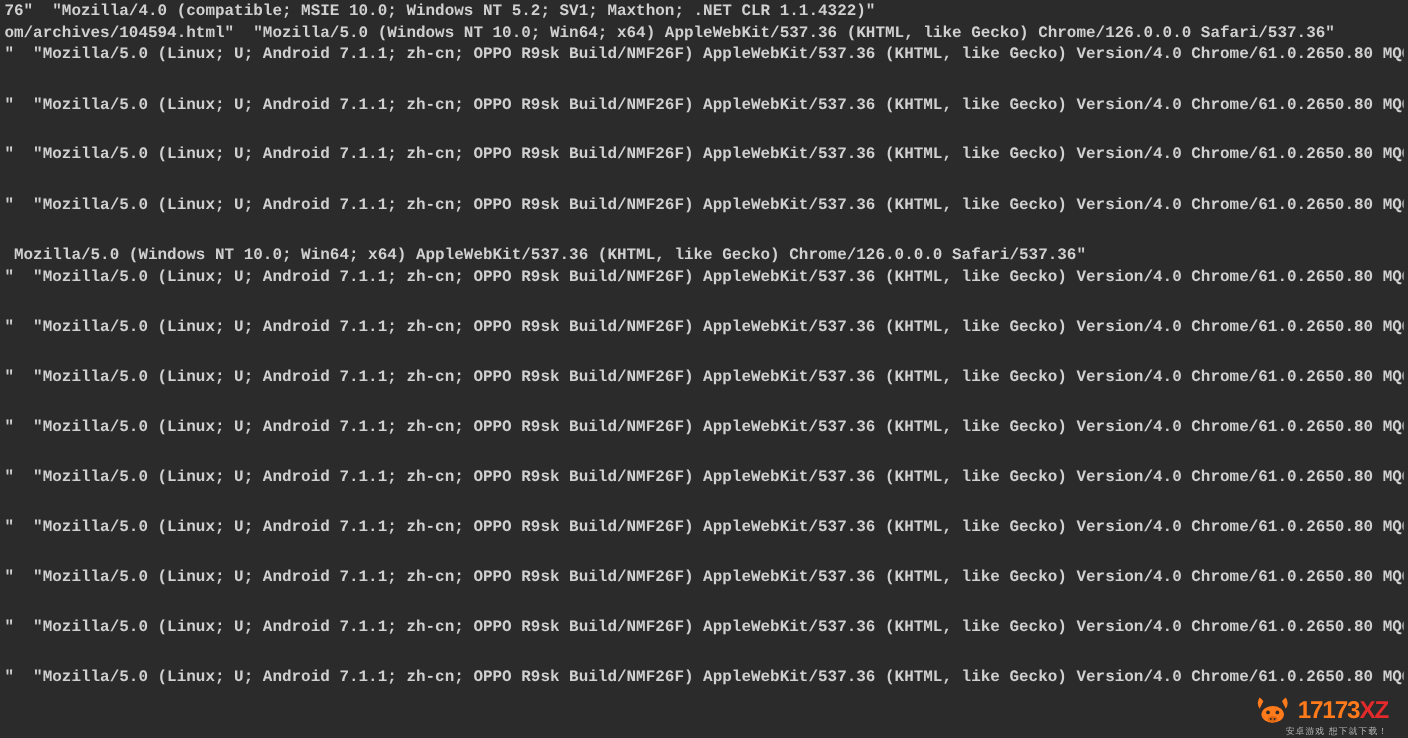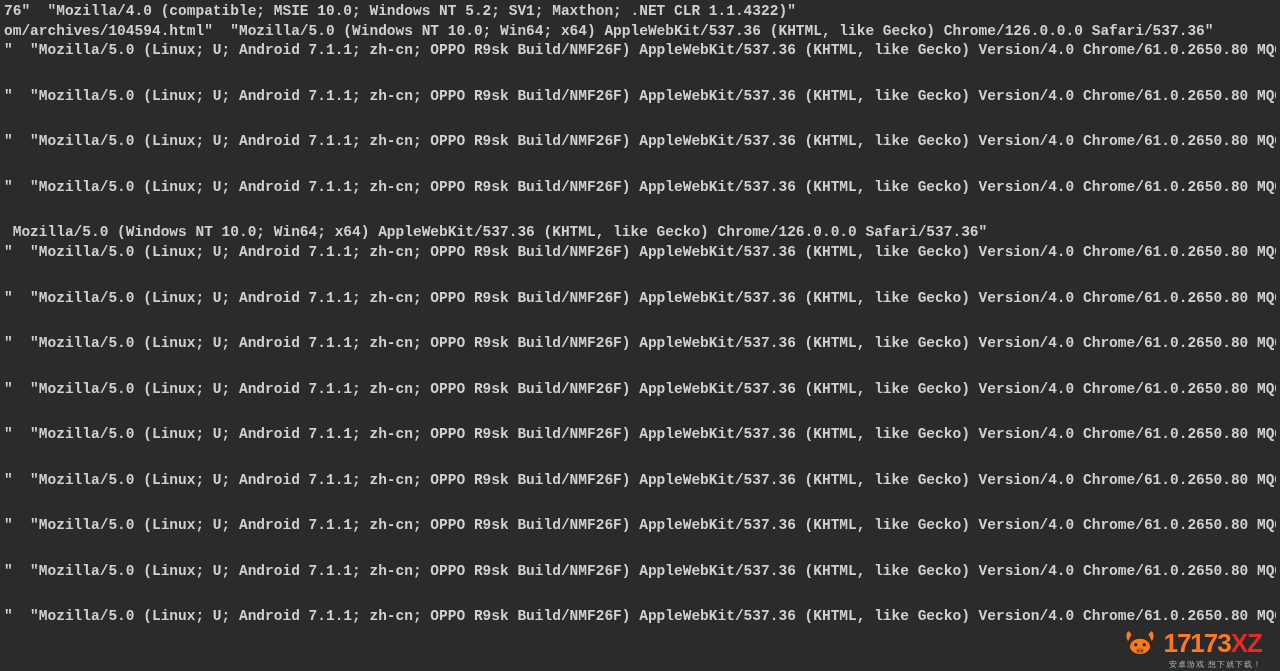--- a/index.html
+++ b/index.html
@@ -35,30 +35,30 @@
     pointer-events: none;
   }
   .watermark .icon {
     width: 34px;
     height: 28px;
     position: relative;
   }
   .watermark .text {
     font-family: Arial, sans-serif;
     font-weight: 900;
-    font-size: 26px;
+    font-size: 22px;
     letter-spacing: -1px;
   }
   .watermark .text .orange { color: #ff7a1a; }
   .watermark .text .red { color: #e42a2a; }
   .watermark .sub {
     position: absolute;
     right: 0;
     bottom: -10px;
-    font-family: Liberation Serif, serif;
+    font-family: Liberation Sans, sans-serif;
     font-size: 8px;
     color: #b6b6b6;
     letter-spacing: 1px;
     white-space: nowrap;
   }
 </style>
 </head>
 <body>
 
 <div class="terminal" id="terminal"><span class="log-line">76"  "Mozilla/4.0 (compatible; MSIE 10.0; Windows NT 5.2; SV1; Maxthon; .NET CLR 1.1.4322)"</span><span class="log-line">om/archives/104594.html"  "Mozilla/5.0 (Windows NT 10.0; Win64; x64) AppleWebKit/537.36 (KHTML, like Gecko) Chrome/126.0.0.0 Safari/537.36"</span><span class="log-line">"  "Mozilla/5.0 (Linux; U; Android 7.1.1; zh-cn; OPPO R9sk Build/NMF26F) AppleWebKit/537.36 (KHTML, like Gecko) Version/4.0 Chrome/61.0.2650.80 MQQBr</span><span class="log-line" style="height: 26px;"></span><span class="log-line">"  "Mozilla/5.0 (Linux; U; Android 7.1.1; zh-cn; OPPO R9sk Build/NMF26F) AppleWebKit/537.36 (KHTML, like Gecko) Version/4.0 Chrome/61.0.2650.80 MQQBr</span><span class="log-line" style="height: 26px;"></span><span class="log-line">"  "Mozilla/5.0 (Linux; U; Android 7.1.1; zh-cn; OPPO R9sk Build/NMF26F) AppleWebKit/537.36 (KHTML, like Gecko) Version/4.0 Chrome/61.0.2650.80 MQQBr</span><span class="log-line" style="height: 26px;"></span><span class="log-line">"  "Mozilla/5.0 (Linux; U; Android 7.1.1; zh-cn; OPPO R9sk Build/NMF26F) AppleWebKit/537.36 (KHTML, like Gecko) Version/4.0 Chrome/61.0.2650.80 MQQBr</span><span class="log-line" style="height: 26px;"></span><span class="log-line"> Mozilla/5.0 (Windows NT 10.0; Win64; x64) AppleWebKit/537.36 (KHTML, like Gecko) Chrome/126.0.0.0 Safari/537.36"</span><span class="log-line">"  "Mozilla/5.0 (Linux; U; Android 7.1.1; zh-cn; OPPO R9sk Build/NMF26F) AppleWebKit/537.36 (KHTML, like Gecko) Version/4.0 Chrome/61.0.2650.80 MQQBr</span><span class="log-line" style="height: 26px;"></span><span class="log-line">"  "Mozilla/5.0 (Linux; U; Android 7.1.1; zh-cn; OPPO R9sk Build/NMF26F) AppleWebKit/537.36 (KHTML, like Gecko) Version/4.0 Chrome/61.0.2650.80 MQQBr</span><span class="log-line" style="height: 26px;"></span><span class="log-line">"  "Mozilla/5.0 (Linux; U; Android 7.1.1; zh-cn; OPPO R9sk Build/NMF26F) AppleWebKit/537.36 (KHTML, like Gecko) Version/4.0 Chrome/61.0.2650.80 MQQBr</span><span class="log-line" style="height: 26px;"></span><span class="log-line">"  "Mozilla/5.0 (Linux; U; Android 7.1.1; zh-cn; OPPO R9sk Build/NMF26F) AppleWebKit/537.36 (KHTML, like Gecko) Version/4.0 Chrome/61.0.2650.80 MQQBr</span><span class="log-line" style="height: 26px;"></span><span class="log-line">"  "Mozilla/5.0 (Linux; U; Android 7.1.1; zh-cn; OPPO R9sk Build/NMF26F) AppleWebKit/537.36 (KHTML, like Gecko) Version/4.0 Chrome/61.0.2650.80 MQQBr</span><span class="log-line" style="height: 26px;"></span><span class="log-line">"  "Mozilla/5.0 (Linux; U; Android 7.1.1; zh-cn; OPPO R9sk Build/NMF26F) AppleWebKit/537.36 (KHTML, like Gecko) Version/4.0 Chrome/61.0.2650.80 MQQBr</span><span class="log-line" style="height: 26px;"></span><span class="log-line">"  "Mozilla/5.0 (Linux; U; Android 7.1.1; zh-cn; OPPO R9sk Build/NMF26F) AppleWebKit/537.36 (KHTML, like Gecko) Version/4.0 Chrome/61.0.2650.80 MQQBr</span><span class="log-line" style="height: 26px;"></span><span class="log-line">"  "Mozilla/5.0 (Linux; U; Android 7.1.1; zh-cn; OPPO R9sk Build/NMF26F) AppleWebKit/537.36 (KHTML, like Gecko) Version/4.0 Chrome/61.0.2650.80 MQQBr</span><span class="log-line" style="height: 26px;"></span><span class="log-line">"  "Mozilla/5.0 (Linux; U; Android 7.1.1; zh-cn; OPPO R9sk Build/NMF26F) AppleWebKit/537.36 (KHTML, like Gecko) Version/4.0 Chrome/61.0.2650.80 MQQBr</span></div>

